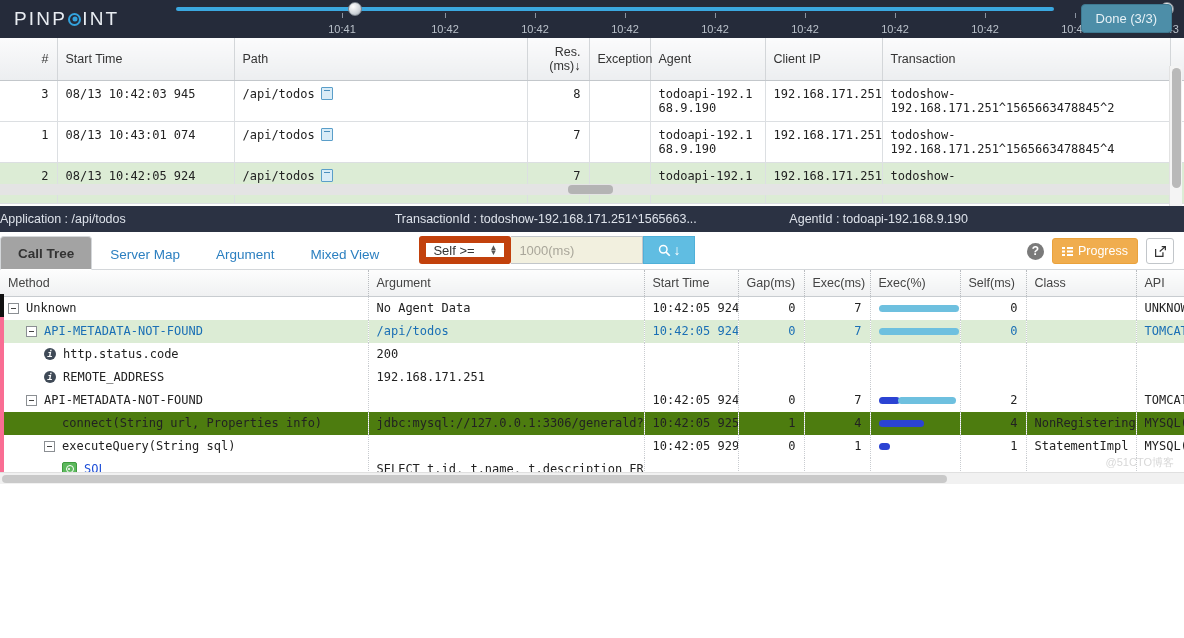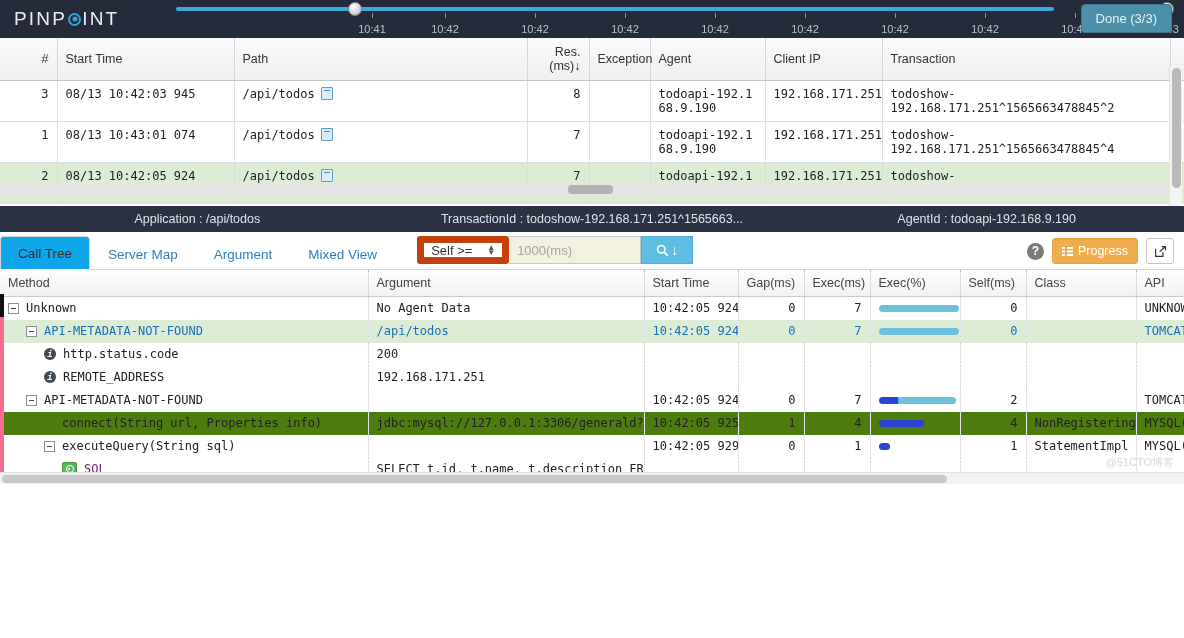--- a/index.html
+++ b/index.html
@@ -105,36 +105,37 @@
     position: absolute; left: 568px; top: 1px; width: 45px; height: 9px;
     background: #b4b4b4; border-radius: 4px;
   }
 
   
   .infobar {
     position: absolute; top: 206px; left: 0; width: 1184px; height: 26px;
     background: #2b3243; color: #dde2ea; font-size: 12.5px;
     display: flex; align-items: center;
   }
-  .infobar div { flex: 1; text-align: center; white-space: nowrap; }
+  .infobar div { flex: 1; text-align: left; white-space: nowrap; }
 
   
   .tabrow {
     position: absolute; top: 232px; left: 0; width: 1184px; height: 38px;
     background: #fff; border-bottom: 1px solid #d4d7da;
     display: flex; align-items: flex-end;
   }
   .tab {
     padding: 9px 17px 8px; font-size: 13.5px; color: #2b7fc0; cursor: pointer;
     border: 1px solid transparent; border-bottom: none; margin-bottom: -1px;
   }
   .tab.active {
-    color: #333; background: #0ea5e9;
+    color: #333; background: #a3a3a3;
     border-color: #d4d7da; border-radius: 4px 4px 0 0;
     border-bottom: 1px solid #fff;
+    font-weight: bold;
   }
   .ctl-group { display: flex; align-items: center; margin: 0 0 5px 22px; }
   .sel-box {
     width: 92px; height: 28px; border: 7px solid #c2410c; border-radius: 3px;
     background: #fff; font-size: 13px; color: #333;
     display: flex; align-items: center; justify-content: space-between;
     padding: 0 7px; cursor: pointer;
   }
   .spin { display: flex; flex-direction: column; line-height: 5px; font-size: 8px; color: #555; }
   .ms-input {
@@ -258,21 +259,21 @@
     <div class="logo">
       <span>PINP</span>
         <span class="o-ring"></span>
         <span>INT</span>
     </div>
     <div class="slider-wrap">
       <div class="slider-track"></div>
       <div class="slider-handle left"></div>
       <div class="slider-handle right"></div>
       <div class="ticks" id="tick-host">
-          <div class="tick" style="left: 172px;"><i></i><span>10:41</span></div>
+          <div class="tick" style="left: 142px;"><i></i><span>10:41</span></div>
           <div class="tick" style="left: 245px;"><i></i><span>10:42</span></div>
           <div class="tick" style="left: 335px;"><i></i><span>10:42</span></div>
           <div class="tick" style="left: 425px;"><i></i><span>10:42</span></div>
           <div class="tick" style="left: 515px;"><i></i><span>10:42</span></div>
           <div class="tick" style="left: 605px;"><i></i><span>10:42</span></div>
           <div class="tick" style="left: 695px;"><i></i><span>10:42</span></div>
           <div class="tick" style="left: 785px;"><i></i><span>10:42</span></div>
           <div class="tick" style="left: 875px;"><i></i><span>10:43</span></div>
           <div class="tick" style="left: 965px;"><i></i><span>10:43</span></div>
         </div>
@@ -537,21 +538,21 @@
             <td class="r"><span>1</span></td>
             <td><span>StatementImpl</span></td>
             <td><span>MYSQL(ge</span></td>
           </tr>
           <tr>
             <td>
               <div class="tree-cell" style="padding-left: 54px;">
                 <span class="sql-icon">
                   <span></span>
                 </span>
-                <span style="color: #701a75;">SQL</span>
+                <span style="color: #1d4ed8;">SQL</span>
               </div>
             </td>
             <td><span>SELECT t.id, t.name, t.description FROM todo</span></td>
             <td><span></span></td>
             <td class="r"><span></span></td>
             <td class="r"><span></span></td>
             <td></td>
             <td class="r"><span></span></td>
             <td><span></span></td>
             <td><span></span></td>

